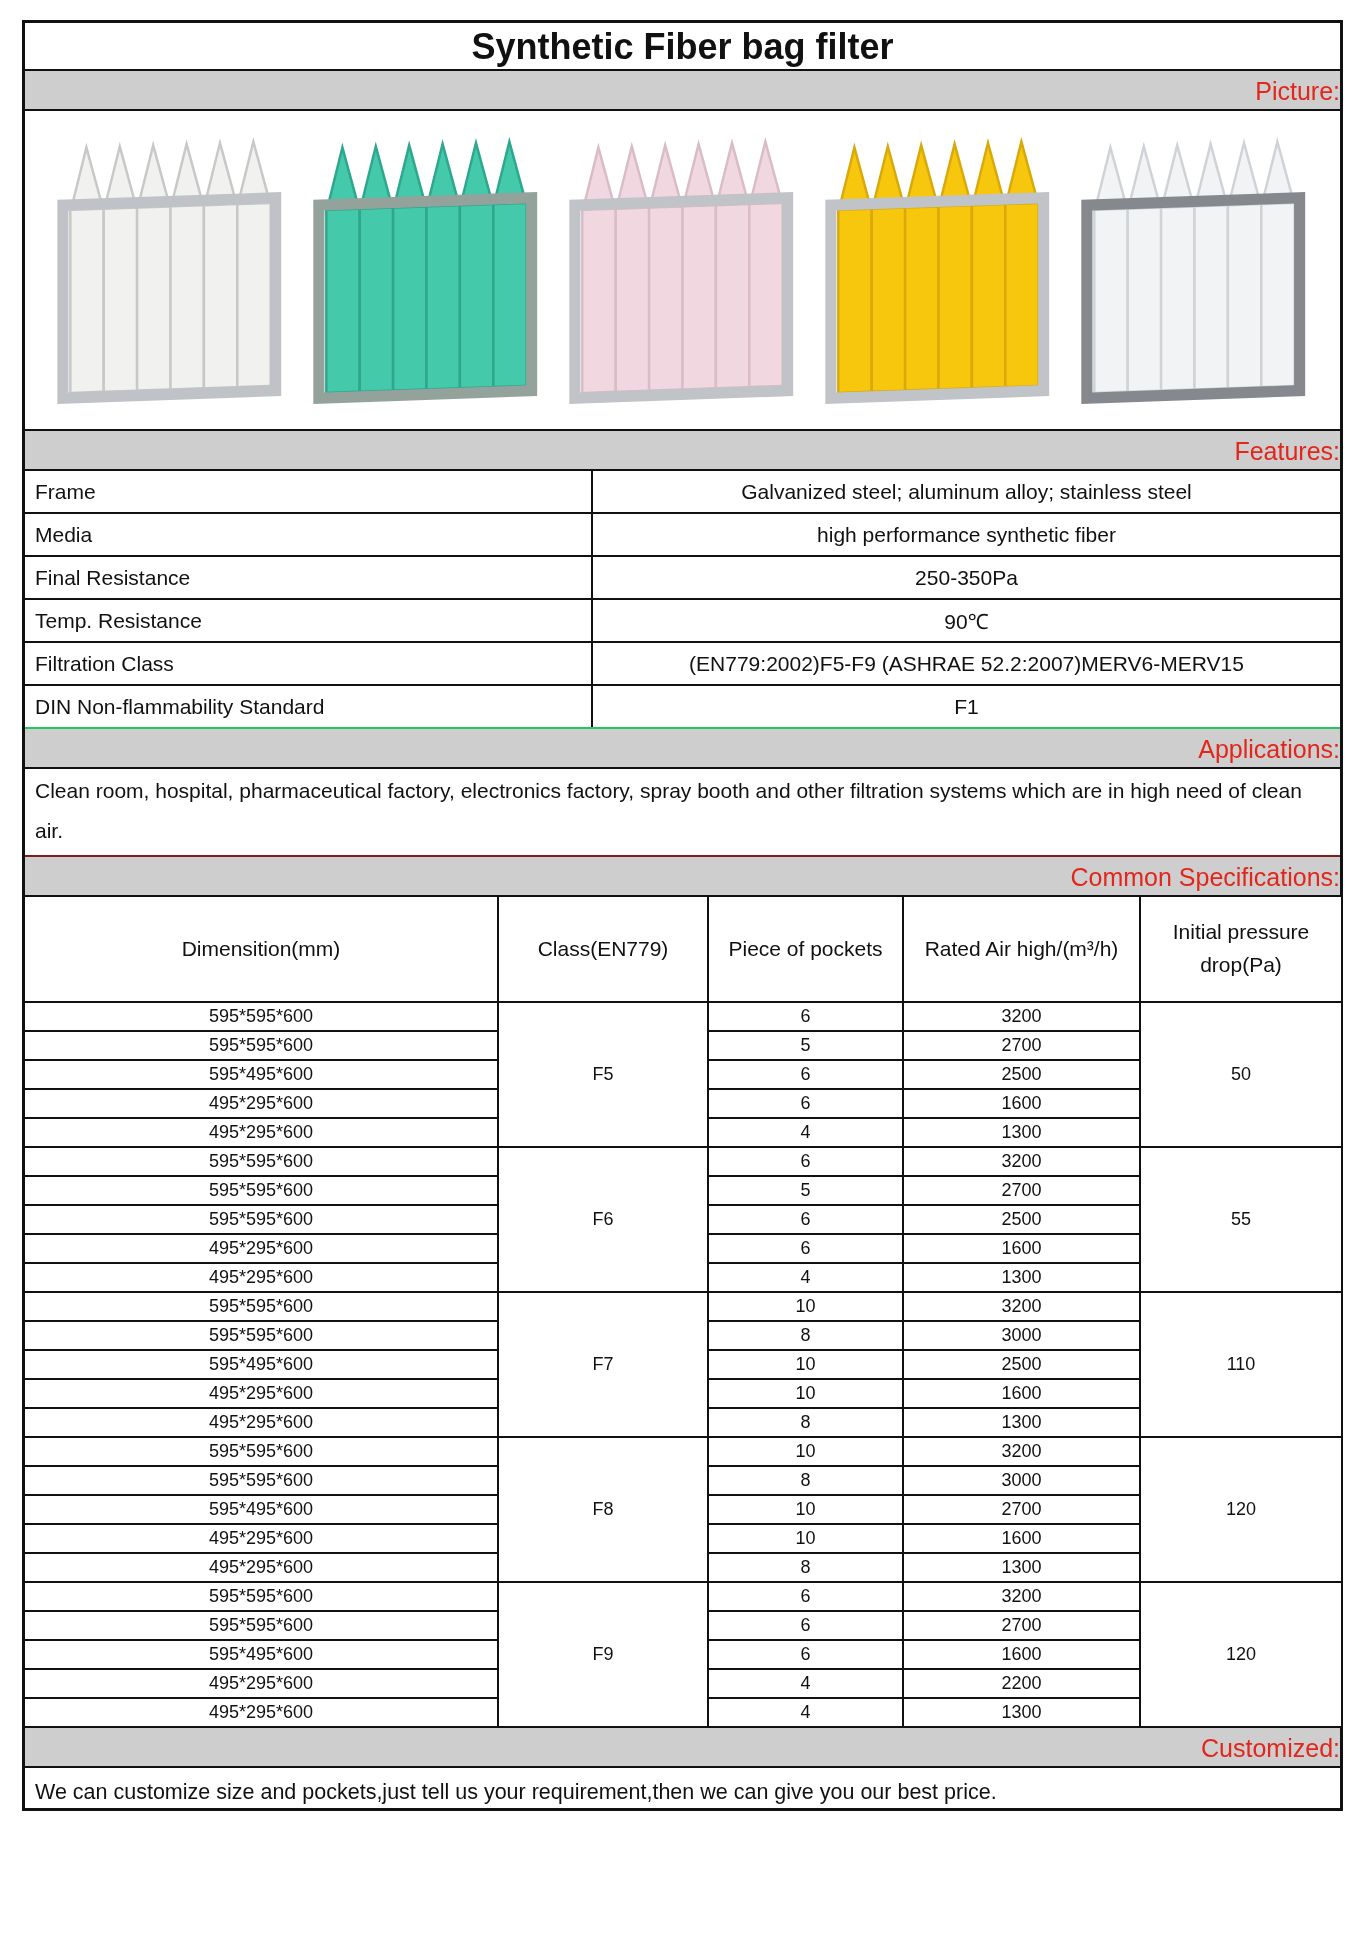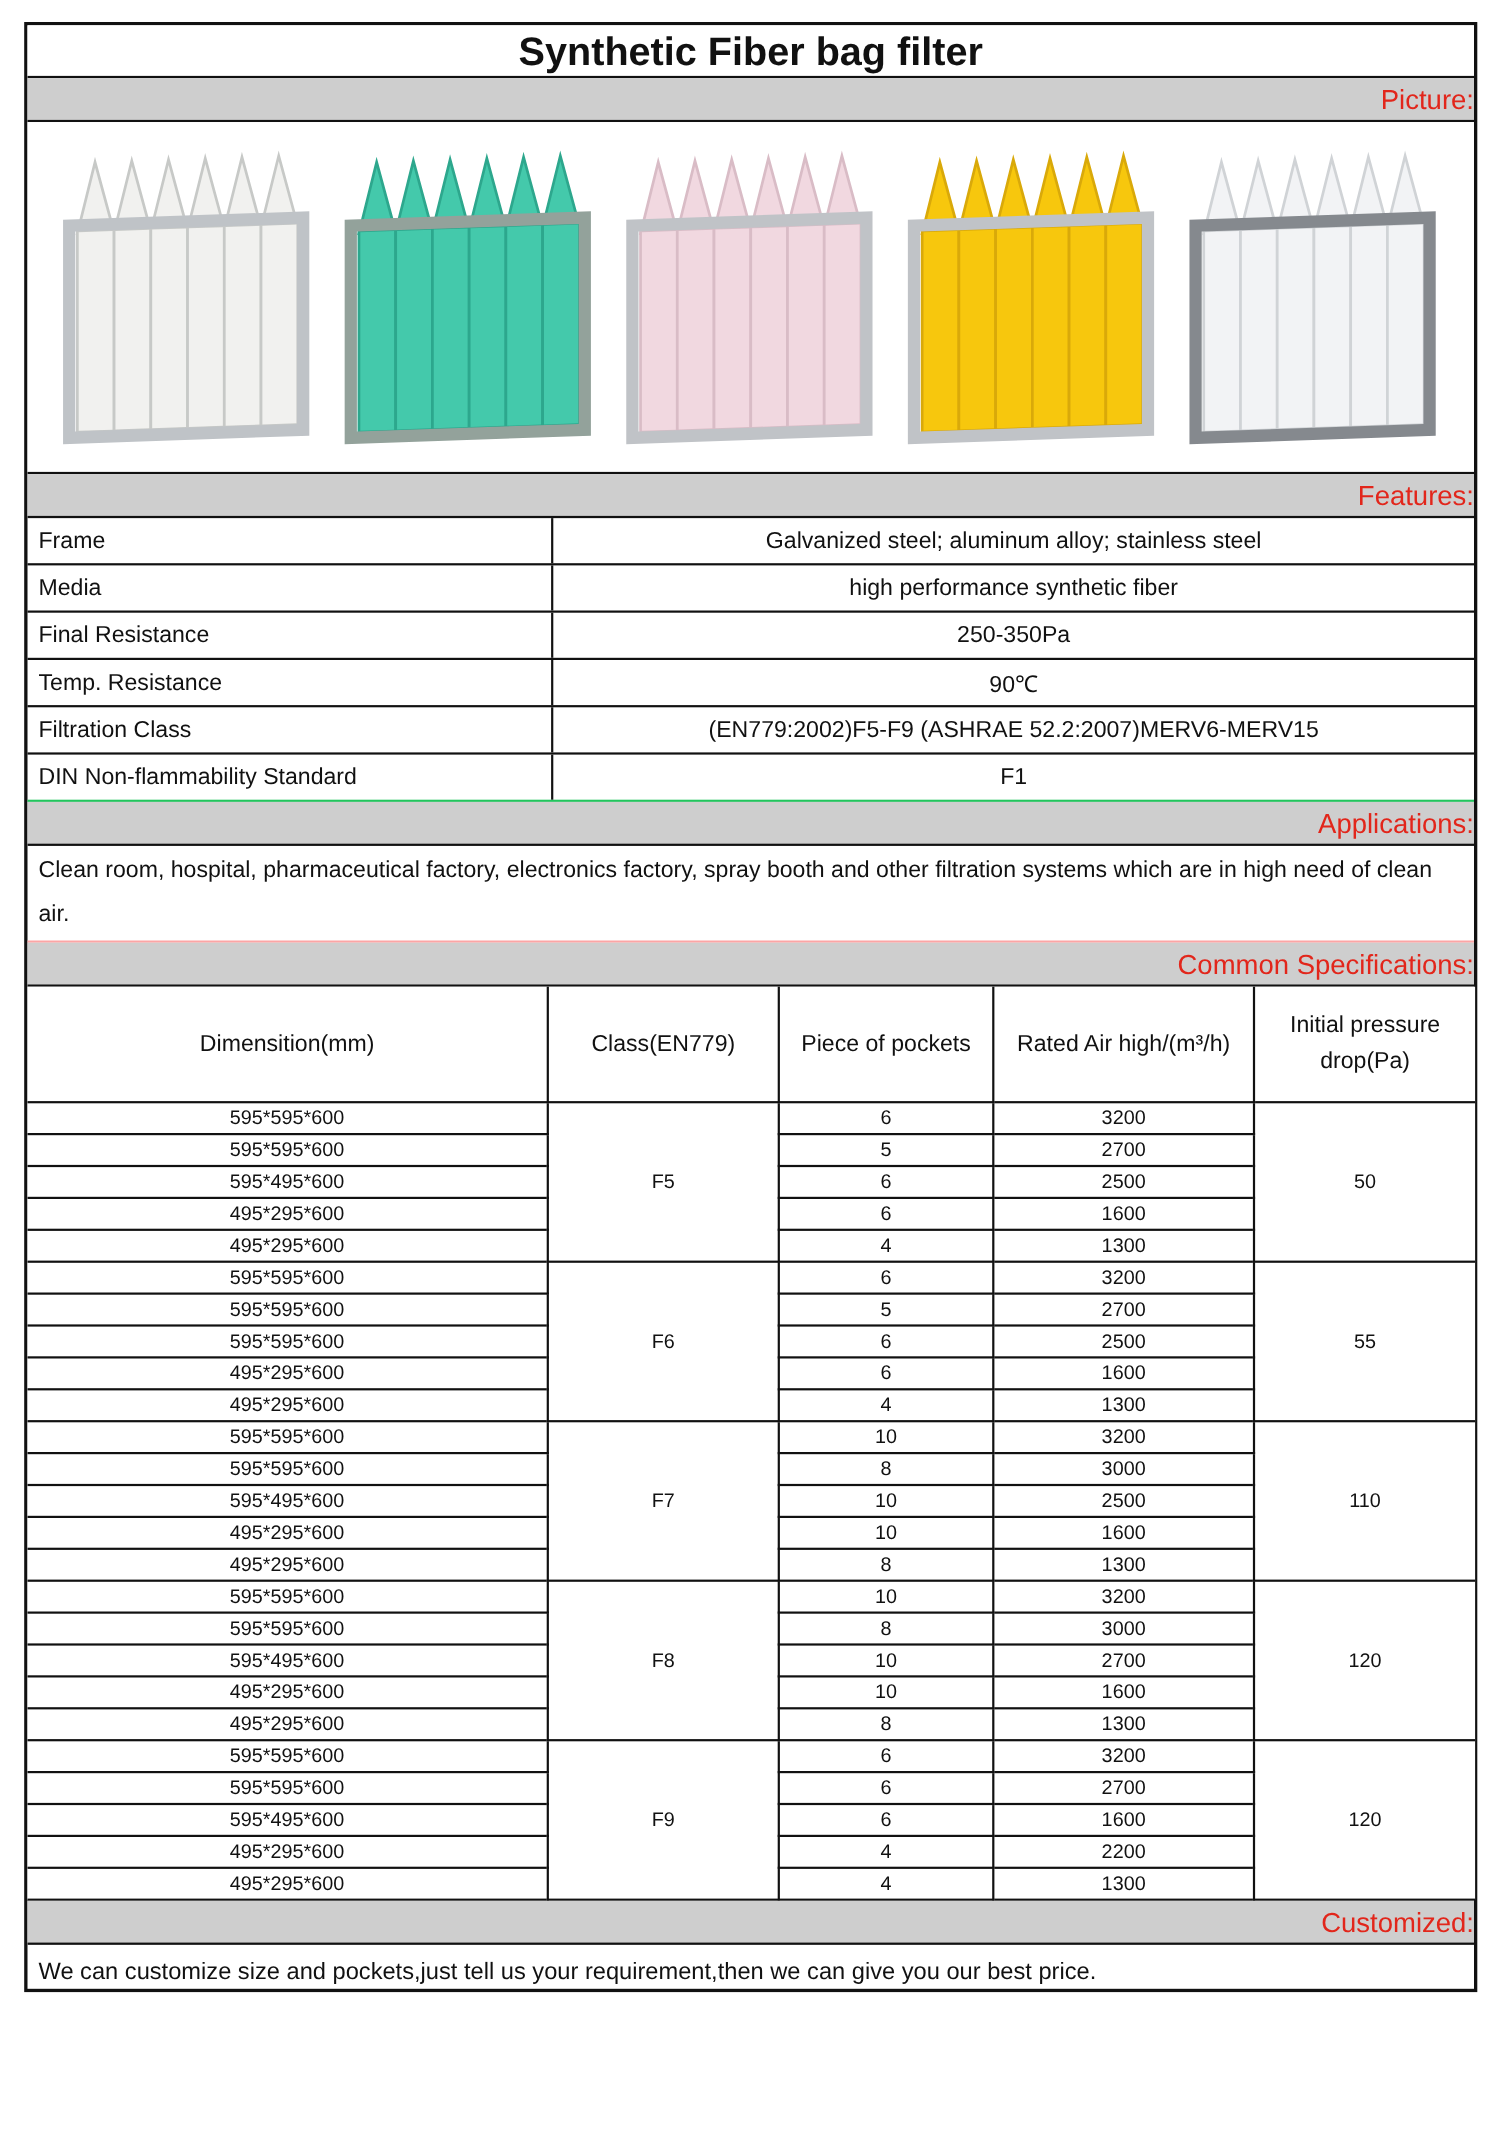--- a/index.html
+++ b/index.html
@@ -23,29 +23,29 @@
   }
   .pics {
     height: 320px; border-bottom: 2px solid #111;
     display: flex; align-items: center; justify-content: space-around;
     padding: 0 18px; overflow: hidden; background: #fff;
   }
   .pic-wrap { flex: 0 0 auto; }
   .frow { display: flex; border-bottom: 2px solid #111; height: 43px; }
   .frow:last-child { border-bottom: 2px solid #22c55e; }
   .flabel {
-    width: 478px; border-right: 2px solid #111; padding-left: 10px;
+    width: 568px; border-right: 2px solid #111; padding-left: 10px;
     font-size: 21px; display: flex; align-items: center;
   }
   .fvalue {
     flex: 1; font-size: 21px; display: flex; align-items: center; justify-content: center;
     text-align: right;
   }
   .apps {
-    border-bottom: 2px solid #fca5a5; font-size: 21px; line-height: 40px;
+    border-bottom: 2px solid #7f1d1d; font-size: 21px; line-height: 40px;
     padding: 2px 10px 4px 10px; min-height: 86px;
   }
   table.spec { width: 100%; border-collapse: collapse; table-layout: fixed; }
   table.spec th, table.spec td {
     border: 2px solid #111; text-align: center; vertical-align: middle;
     font-weight: normal; background: #fff;
   }
   table.spec th { height: 105px; font-size: 21px; line-height: 1.55; padding: 0 14px; }
   table.spec td { height: 29px; font-size: 18px; }
   table.spec tr > *:first-child { border-left: none; }

